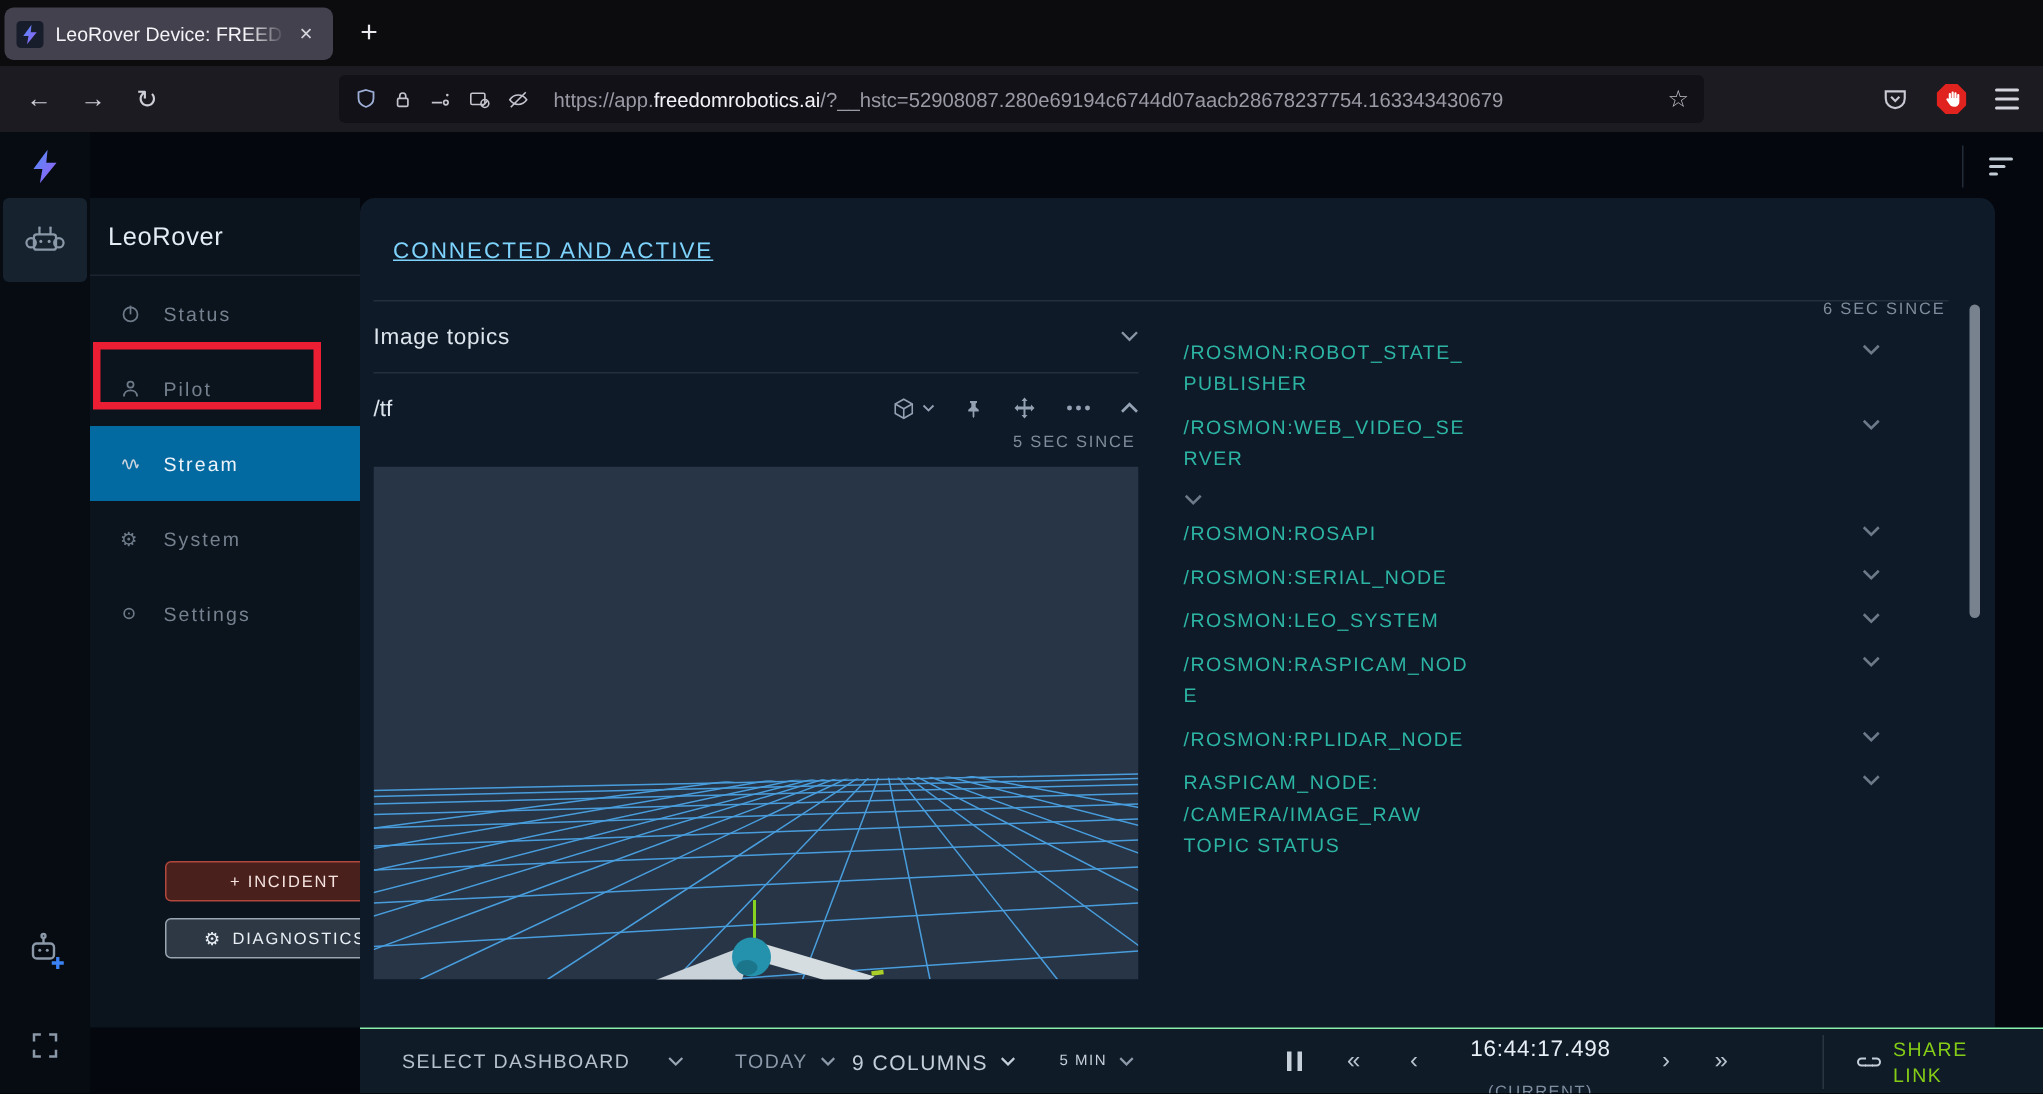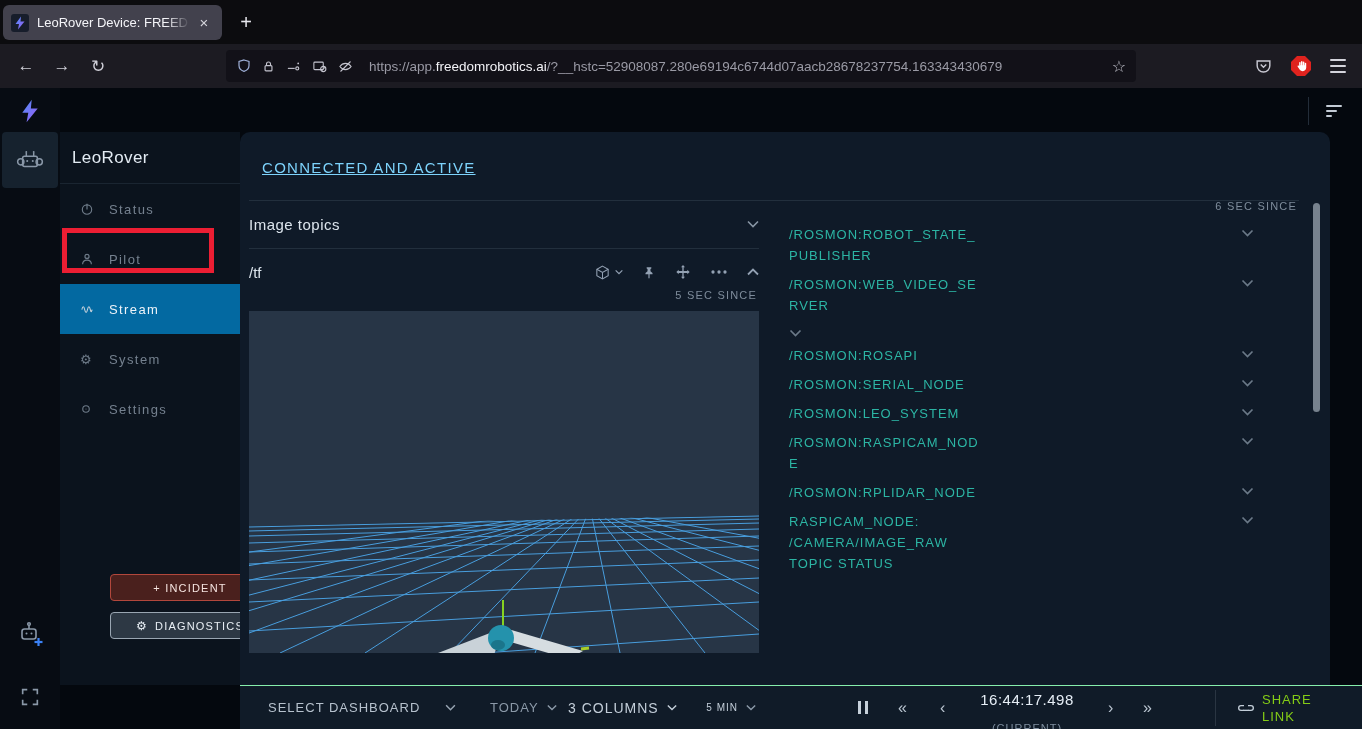--- a/index.html
+++ b/index.html
@@ -461,21 +461,21 @@
             <path d="M1 1.5l5 5 5-5"></path>
           </svg>
       </div>
       <div class="bb bb-today" style="color:#8b99a8">
         <span>TODAY</span>
         <svg width="10" height="7" viewBox="0 0 12 8" fill="none" stroke="#8b99a8" stroke-width="1.7">
             <path d="M1 1.5l5 5 5-5"></path>
           </svg>
       </div>
       <div class="bb bb-cols" style="font-size:14px;color:#c3ced9">
-        <span>3 COLUMNS</span>
+        <span>9 COLUMNS</span>
         <svg width="10" height="7" viewBox="0 0 12 8" fill="none" stroke="#c3ced9" stroke-width="1.7">
             <path d="M1 1.5l5 5 5-5"></path>
           </svg>
       </div>
       <div class="bb bb-win" style="font-size:10px;color:#c3ced9;width:66px;justify-content:flex-end">
         <span>5 MIN</span>
         <svg width="10" height="7" viewBox="0 0 12 8" fill="none" stroke="#8b99a8" stroke-width="1.7">
             <path d="M1 1.5l5 5 5-5"></path>
           </svg>
       </div>

